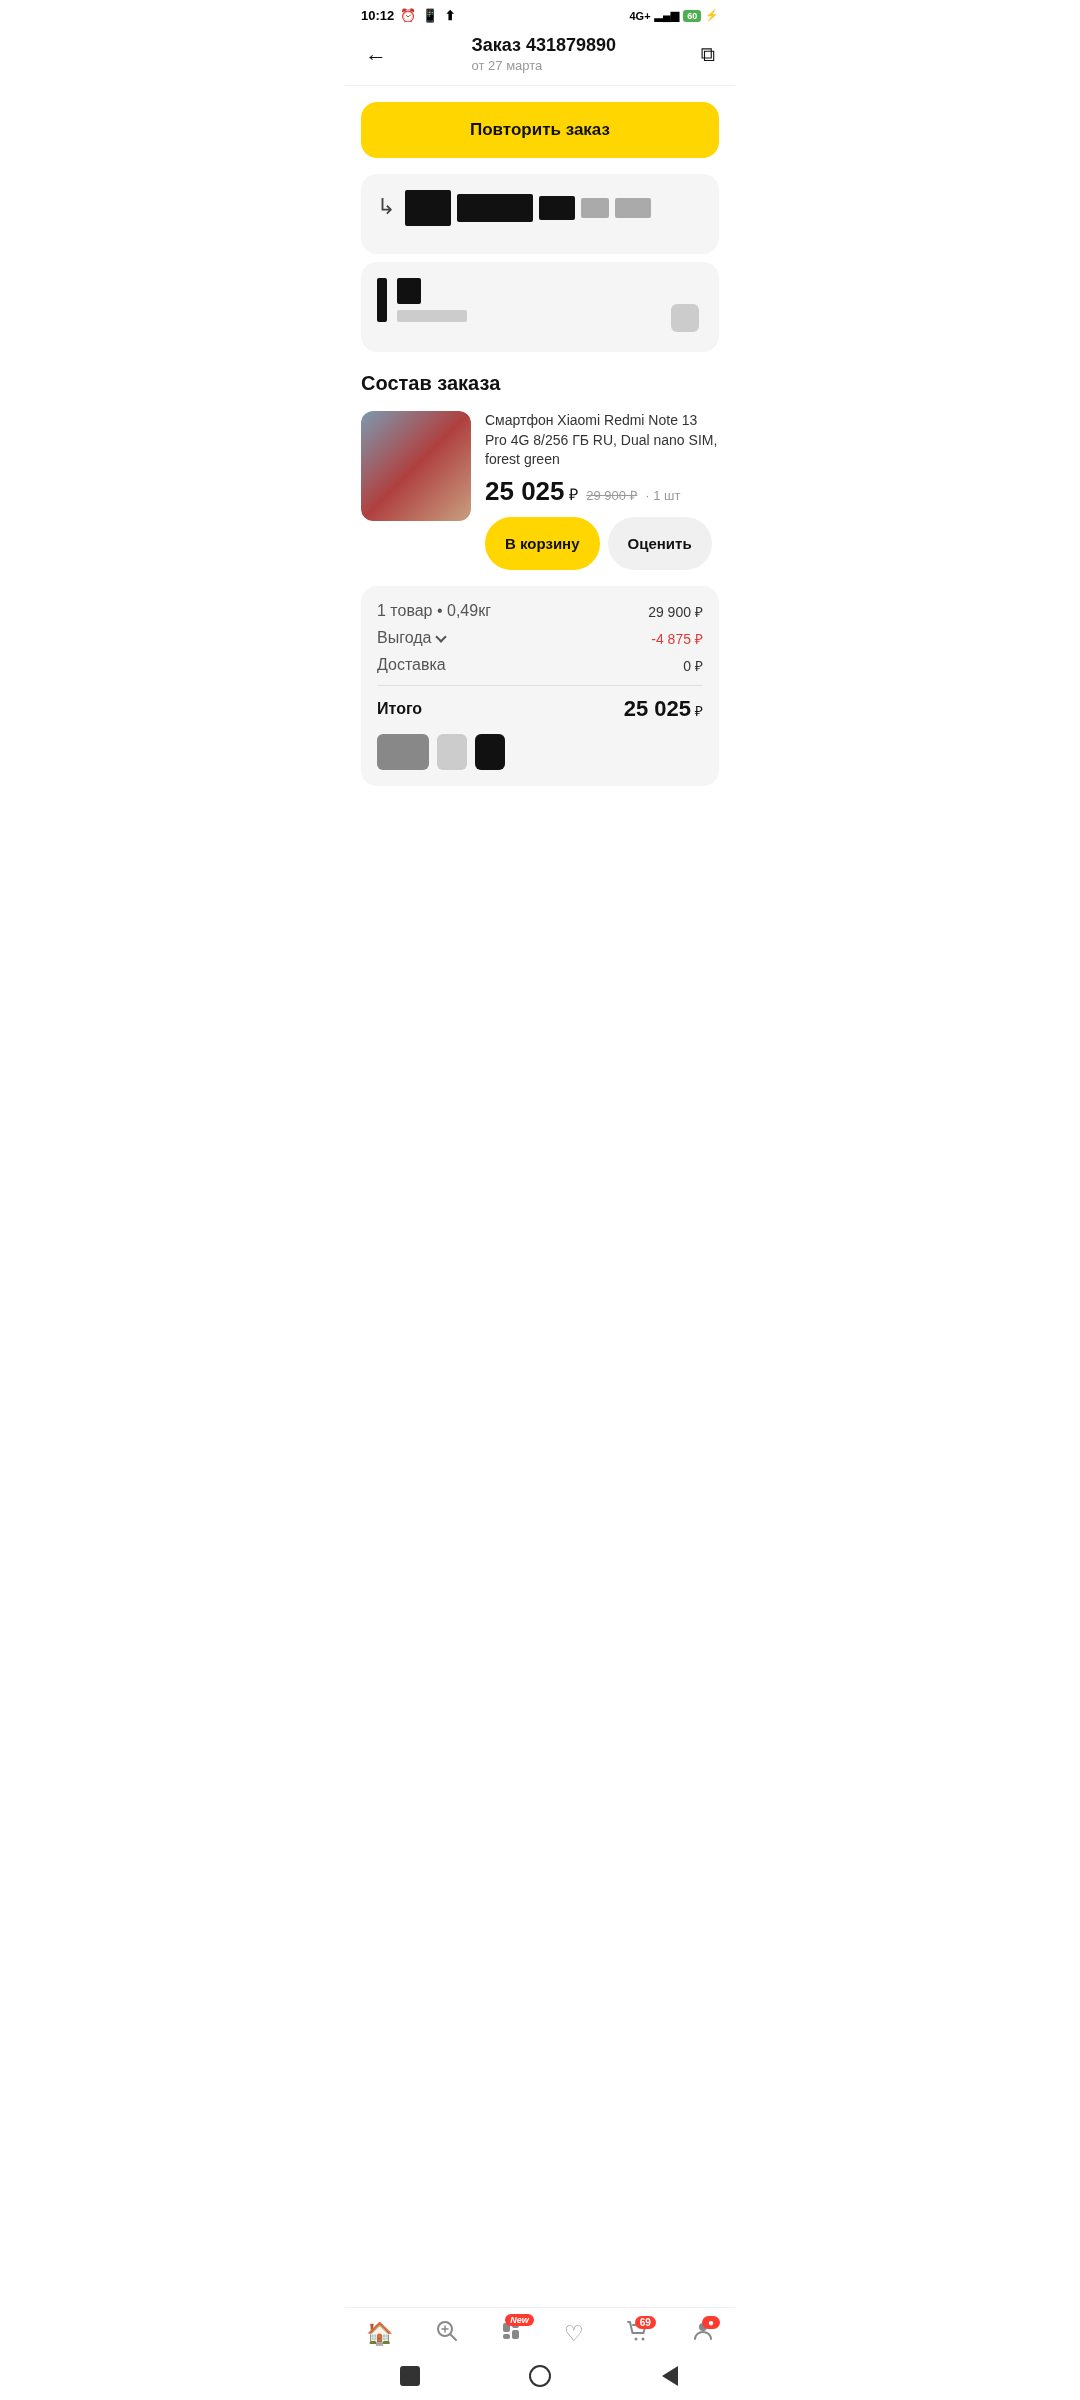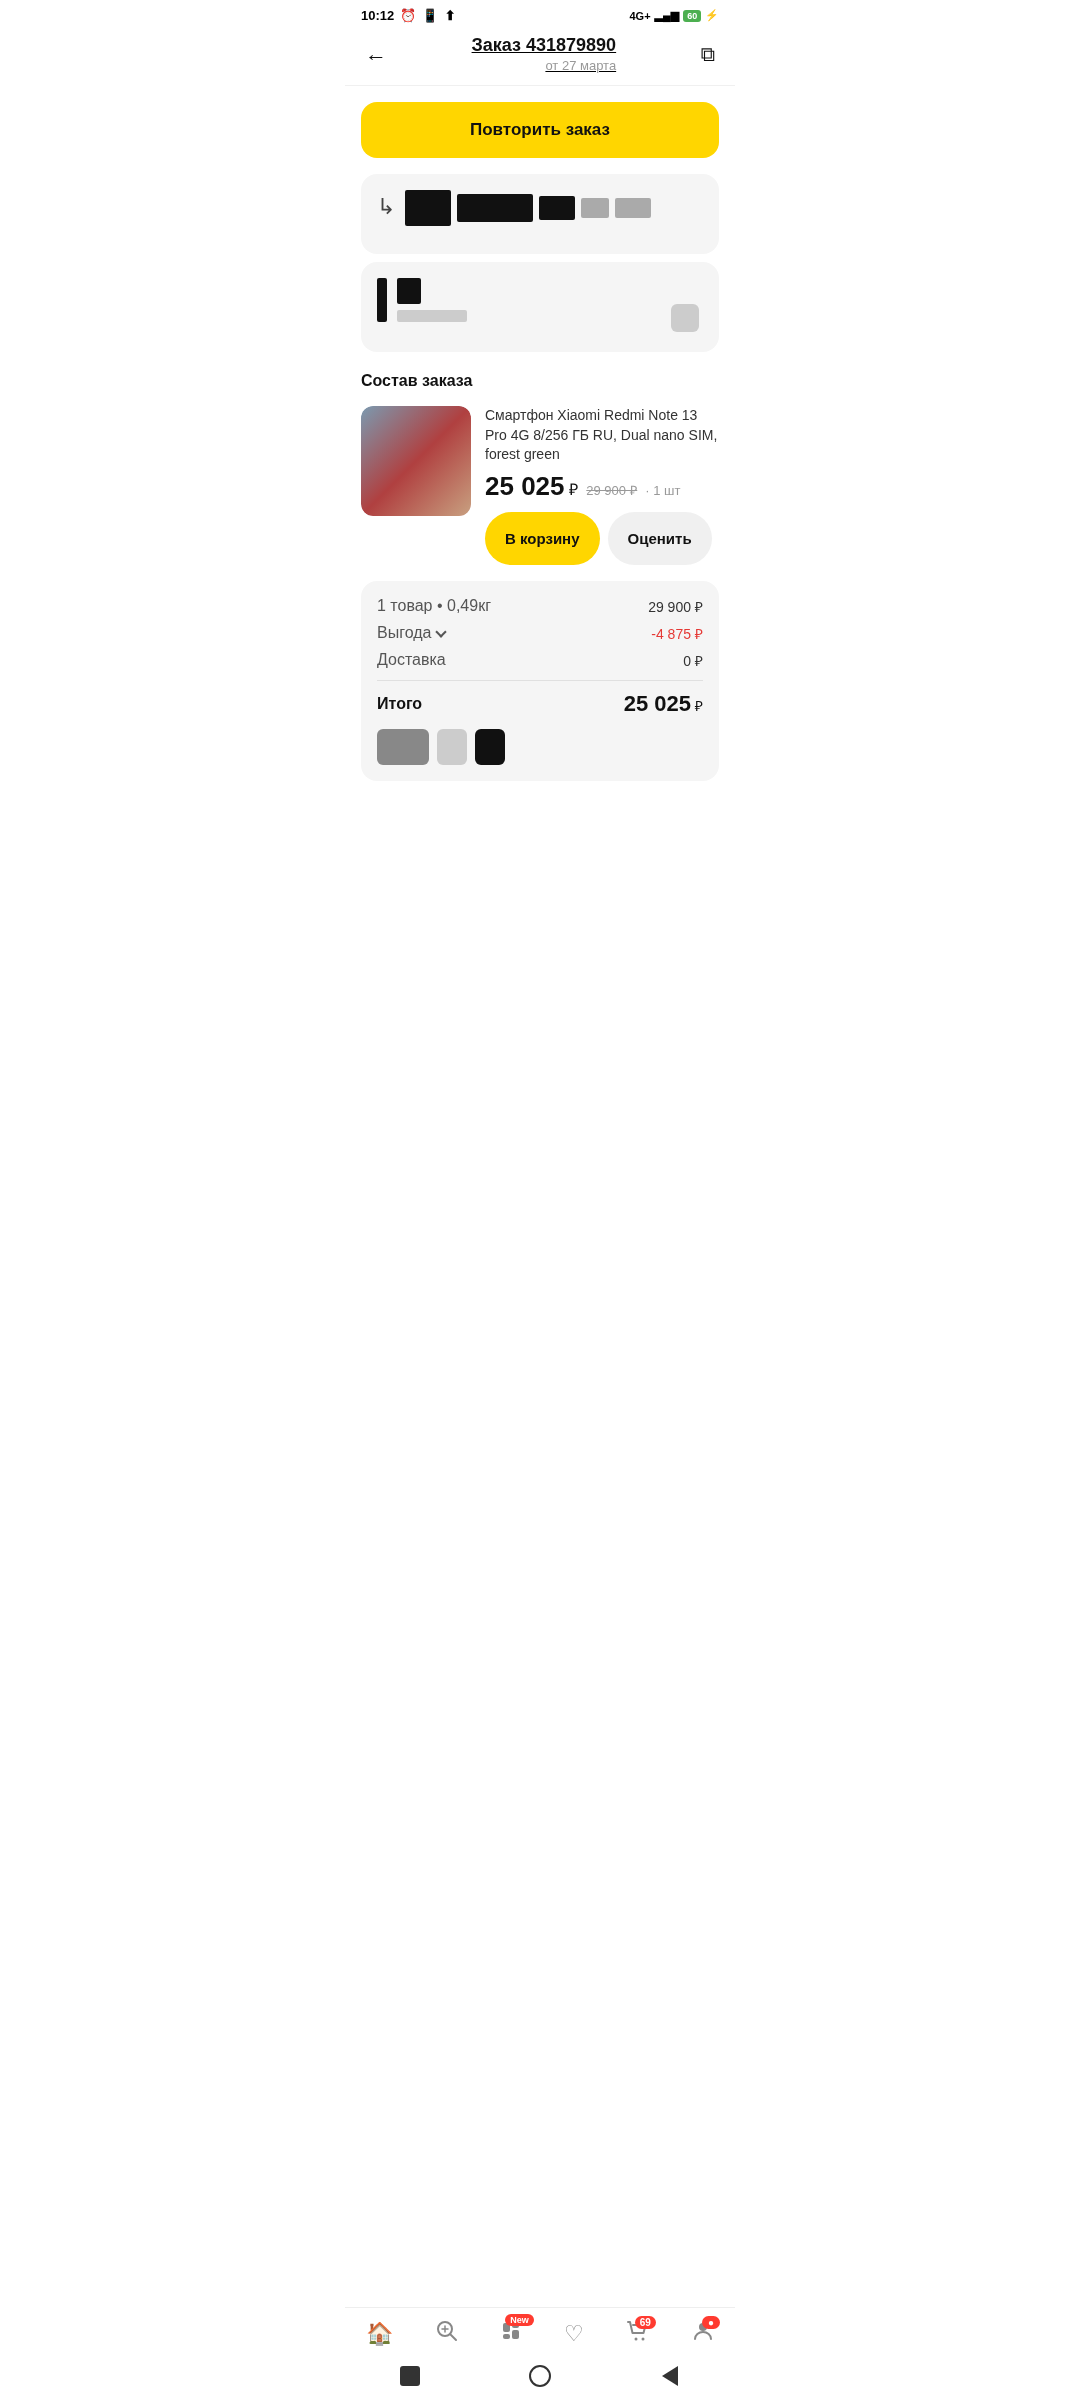--- a/index.html
+++ b/index.html
@@ -37,22 +37,21 @@
 
     
     .header {
       display: flex;
       align-items: center;
       justify-content: space-between;
       padding: 8px 16px 12px;
       border-bottom: 1px solid #f0f0f0;
     }
     .header-center {
-      text-align: right;
-      text-decoration: underline;
+      text-align: left;
     }
     .header-title {
       font-size: 18px;
       font-weight: 600;
       color: #111;
     }
     .header-subtitle {
       font-size: 13px;
       color: #999;
       margin-top: 2px;
@@ -149,21 +148,21 @@
       right: 20px;
       bottom: 20px;
       width: 28px;
       height: 28px;
       background: #ccc;
       border-radius: 6px;
     }
 
     
     .section-title {
-      font-size: 16px;
+      font-size: 20px;
       font-weight: 700;
       color: #111;
       margin-bottom: 16px;
     }
 
     .product-card {
       display: flex;
       gap: 14px;
       margin-bottom: 16px;
       align-items: flex-start;
@@ -333,20 +332,21 @@
     .nav-badge-new {
       position: absolute;
       top: -2px;
       right: -4px;
       background: #ff3b30;
       color: #fff;
       font-size: 9px;
       font-weight: 700;
       border-radius: 8px;
       padding: 1px 5px;
+      font-style: italic;
     }
 
     
     .sys-nav {
       display: flex;
       justify-content: space-around;
       align-items: center;
       padding: 10px 0 6px;
       background: #fff;
     }

